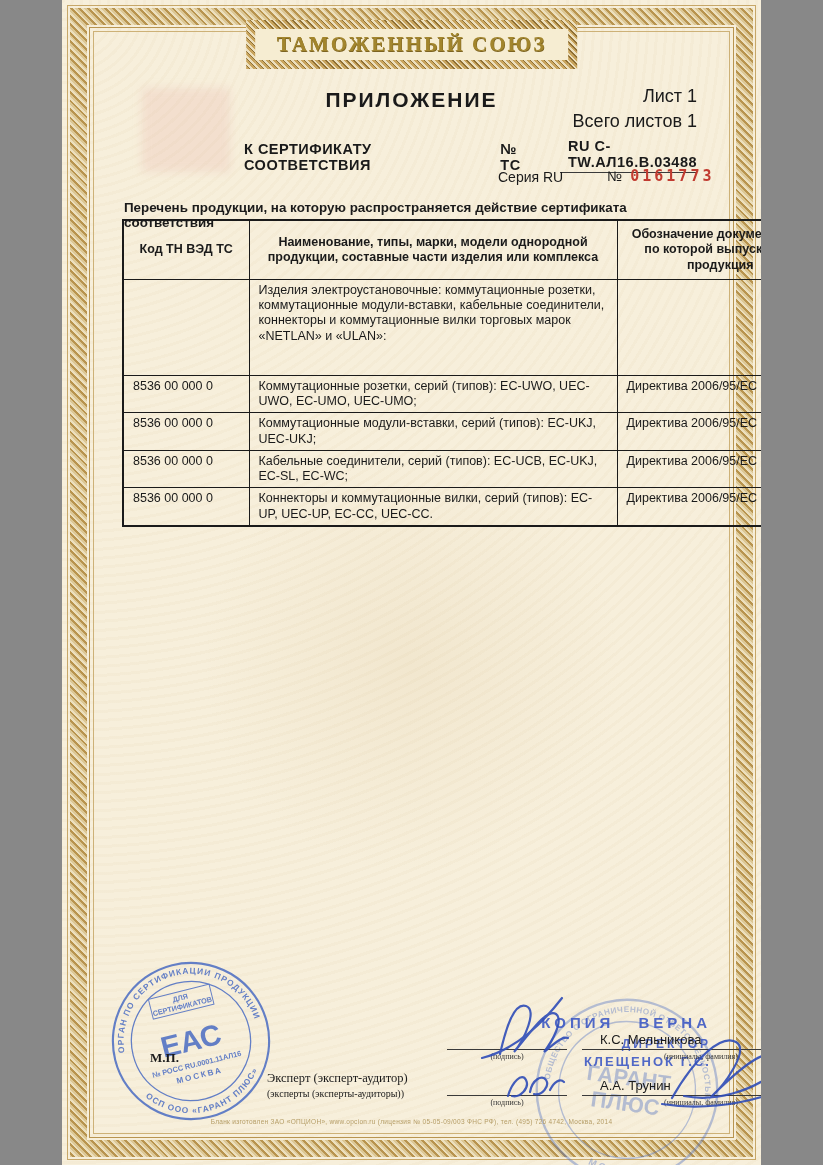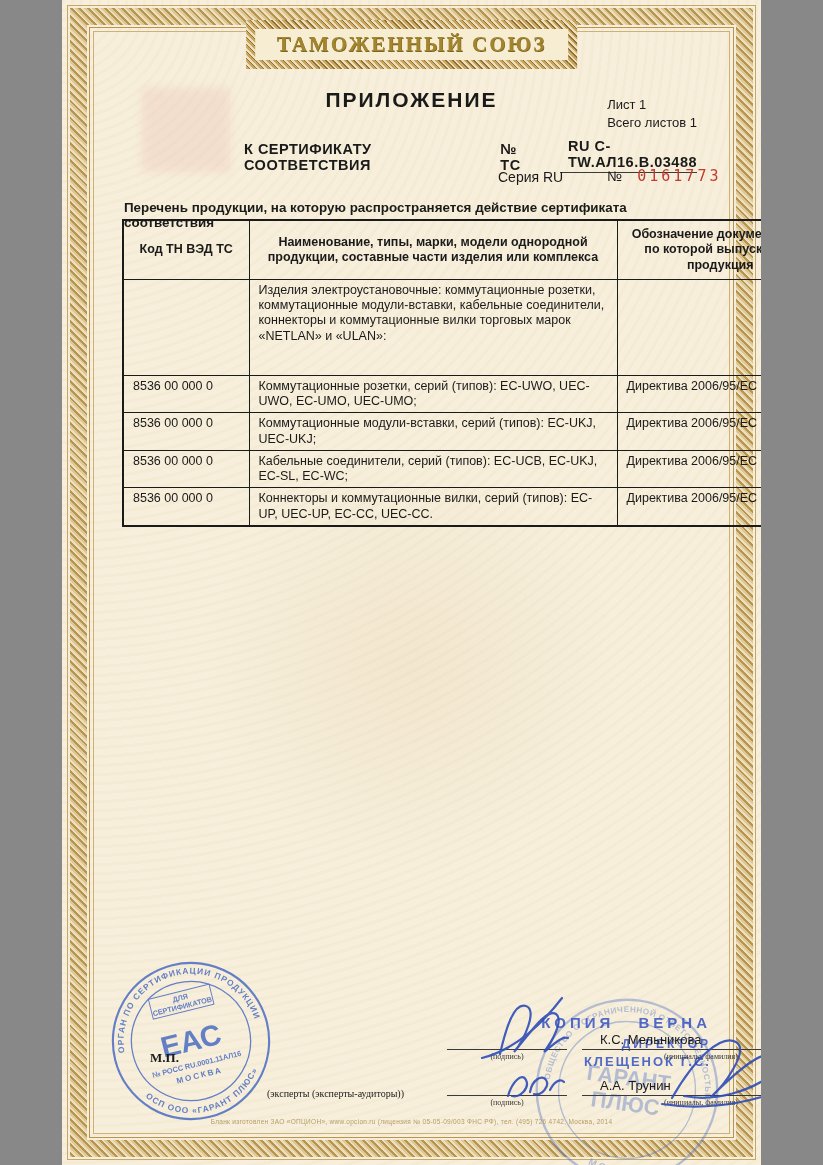--- a/index.html
+++ b/index.html
@@ -24,31 +24,31 @@
 
   .banner { position:absolute; top:20px; left:50%; transform:translateX(-50%);
     border:9px solid transparent;
     border-image: repeating-linear-gradient(45deg, #c9a55e 0 2px, #8f6f33 2px 3px, #ecdfbd 3px 5px) 9;
     background:#f6edd2; padding:3px 22px; }
   .banner-text { font-family:"Liberation Serif", serif; font-weight:bold; font-size:21px;
     letter-spacing:2px; color:#a2852d; text-shadow:0.5px 0.5px 0 #7c6320; white-space:nowrap; }
 
   .page-title { position:absolute; top:88px; left:0; width:100%; text-align:center;
     font-weight:bold; font-size:21px; letter-spacing:2px; }
-  .sheet-info { position:absolute; top:96px; right:64px; font-size:13px; line-height:1.4; }
+  .sheet-info { position:absolute; top:84px; right:64px; text-align:right; font-size:18px; line-height:1.4; }
 
   .cert-line { position:absolute; top:138px; left:182px; right:64px; display:flex;
     align-items:flex-end; gap:22px; font-size:14.5px; font-weight:600; letter-spacing:0.5px; }
   .cert-num { flex:1; border-bottom:1px solid #3a3a3a; padding:0 0 2px 8px; font-weight:600; }
 
   .series-line { position:absolute; top:167px; left:436px; display:flex; gap:44px;
     font-size:14px; align-items:flex-end; }
   .series-no { display:flex; gap:8px; align-items:baseline; }
-  .series-num { font-family:"DejaVu Sans Mono", monospace; font-weight:normal; font-size:15px;
-    letter-spacing:3px; color:#c13b30;margin-left:7px; }
+  .series-num { font-family:"DejaVu Sans Mono", monospace; font-weight:bold; font-size:15px;
+    letter-spacing:3px; color:#c13b30; }
 
   .intro { position:absolute; top:200px; left:62px; right:62px; font-weight:bold; font-size:13.4px; }
 
   table.products { position:absolute; top:219px; left:60px; width:701px;
     border-collapse:collapse; table-layout:fixed; font-size:12.5px; line-height:1.22; }
   table.products th, table.products td { border:1px solid #1a1a1a; padding:3px 9px; }
   table.products { border:2px solid #1a1a1a; }
   table.products th { font-weight:bold; text-align:center; vertical-align:middle; padding:6px 8px; }
   table.products td { vertical-align:top; text-align:left; }
   td.code { padding-top:4px; }
@@ -201,20 +201,21 @@
   </div>
 
   <div class="mp">М.П.</div>
 
   <div class="sig-line" style="left:385px; top:1049px; width:120px;"></div>
   <div class="caption" style="left:385px; top:1052px; width:120px;">(подпись)</div>
   <div class="person" style="left:538px; top:1032px;">К.С. Мельникова</div>
   <div class="sig-line" style="left:520px; top:1049px; width:238px;"></div>
   <div class="caption" style="left:520px; top:1052px; width:238px;">(инициалы, фамилия)</div>
 
+  <div class="role" style="left:205px; top:1070px; width:230px;">Эксперт (эксперт-аудитор)</div>
   <div class="role" style="left:205px; top:1087px; width:230px; font-size:10px;">(эксперты (эксперты-аудиторы))</div>
   <div class="sig-line" style="left:385px; top:1095px; width:120px;"></div>
   <div class="caption" style="left:385px; top:1098px; width:120px;">(подпись)</div>
   <div class="person" style="left:538px; top:1078px;">А.А. Трунин</div>
   <div class="sig-line" style="left:520px; top:1095px; width:238px;"></div>
   <div class="caption" style="left:520px; top:1098px; width:238px;">(инициалы, фамилия)</div>
 
   <svg class="ink" width="823" height="1165" viewBox="0 0 823 1165">
     <g fill="none" stroke="#2f4db8" stroke-width="2.2" stroke-linecap="round" opacity="0.9">
       <path d="M 438 1054 C 444 1028 452 1002 464 1006 C 476 1010 462 1040 452 1052 C 466 1036 484 1008 494 1014 C 502 1020 490 1042 482 1052 C 492 1044 500 1036 506 1038"></path>

